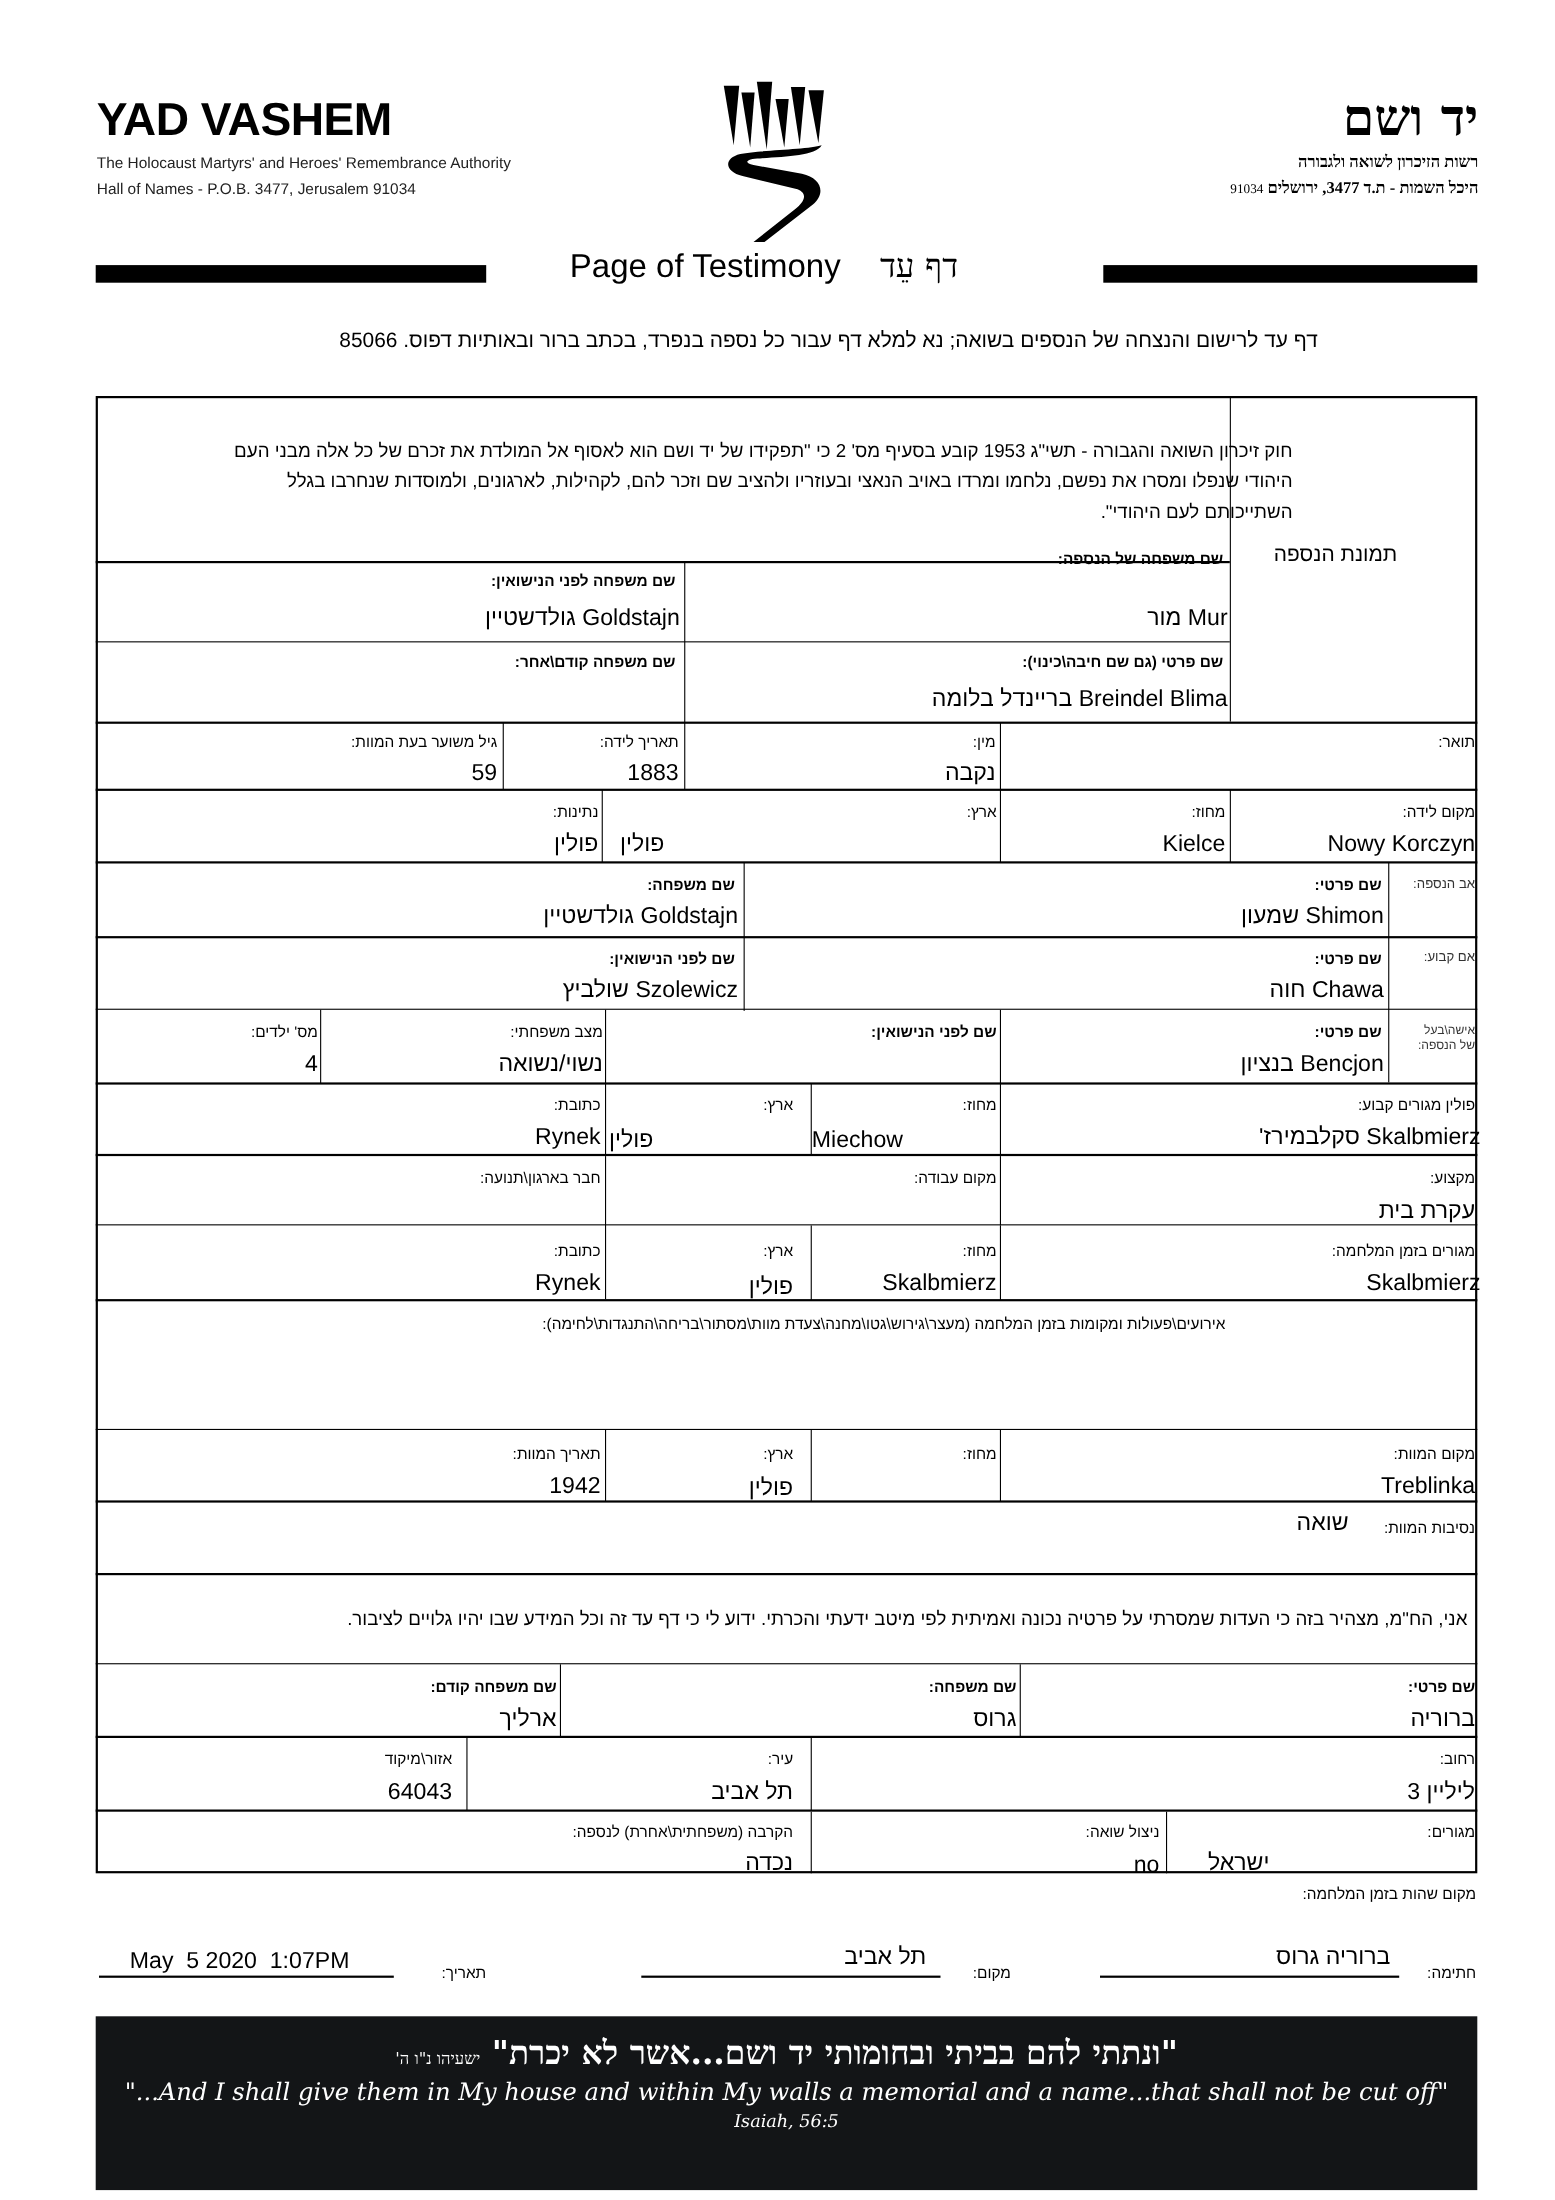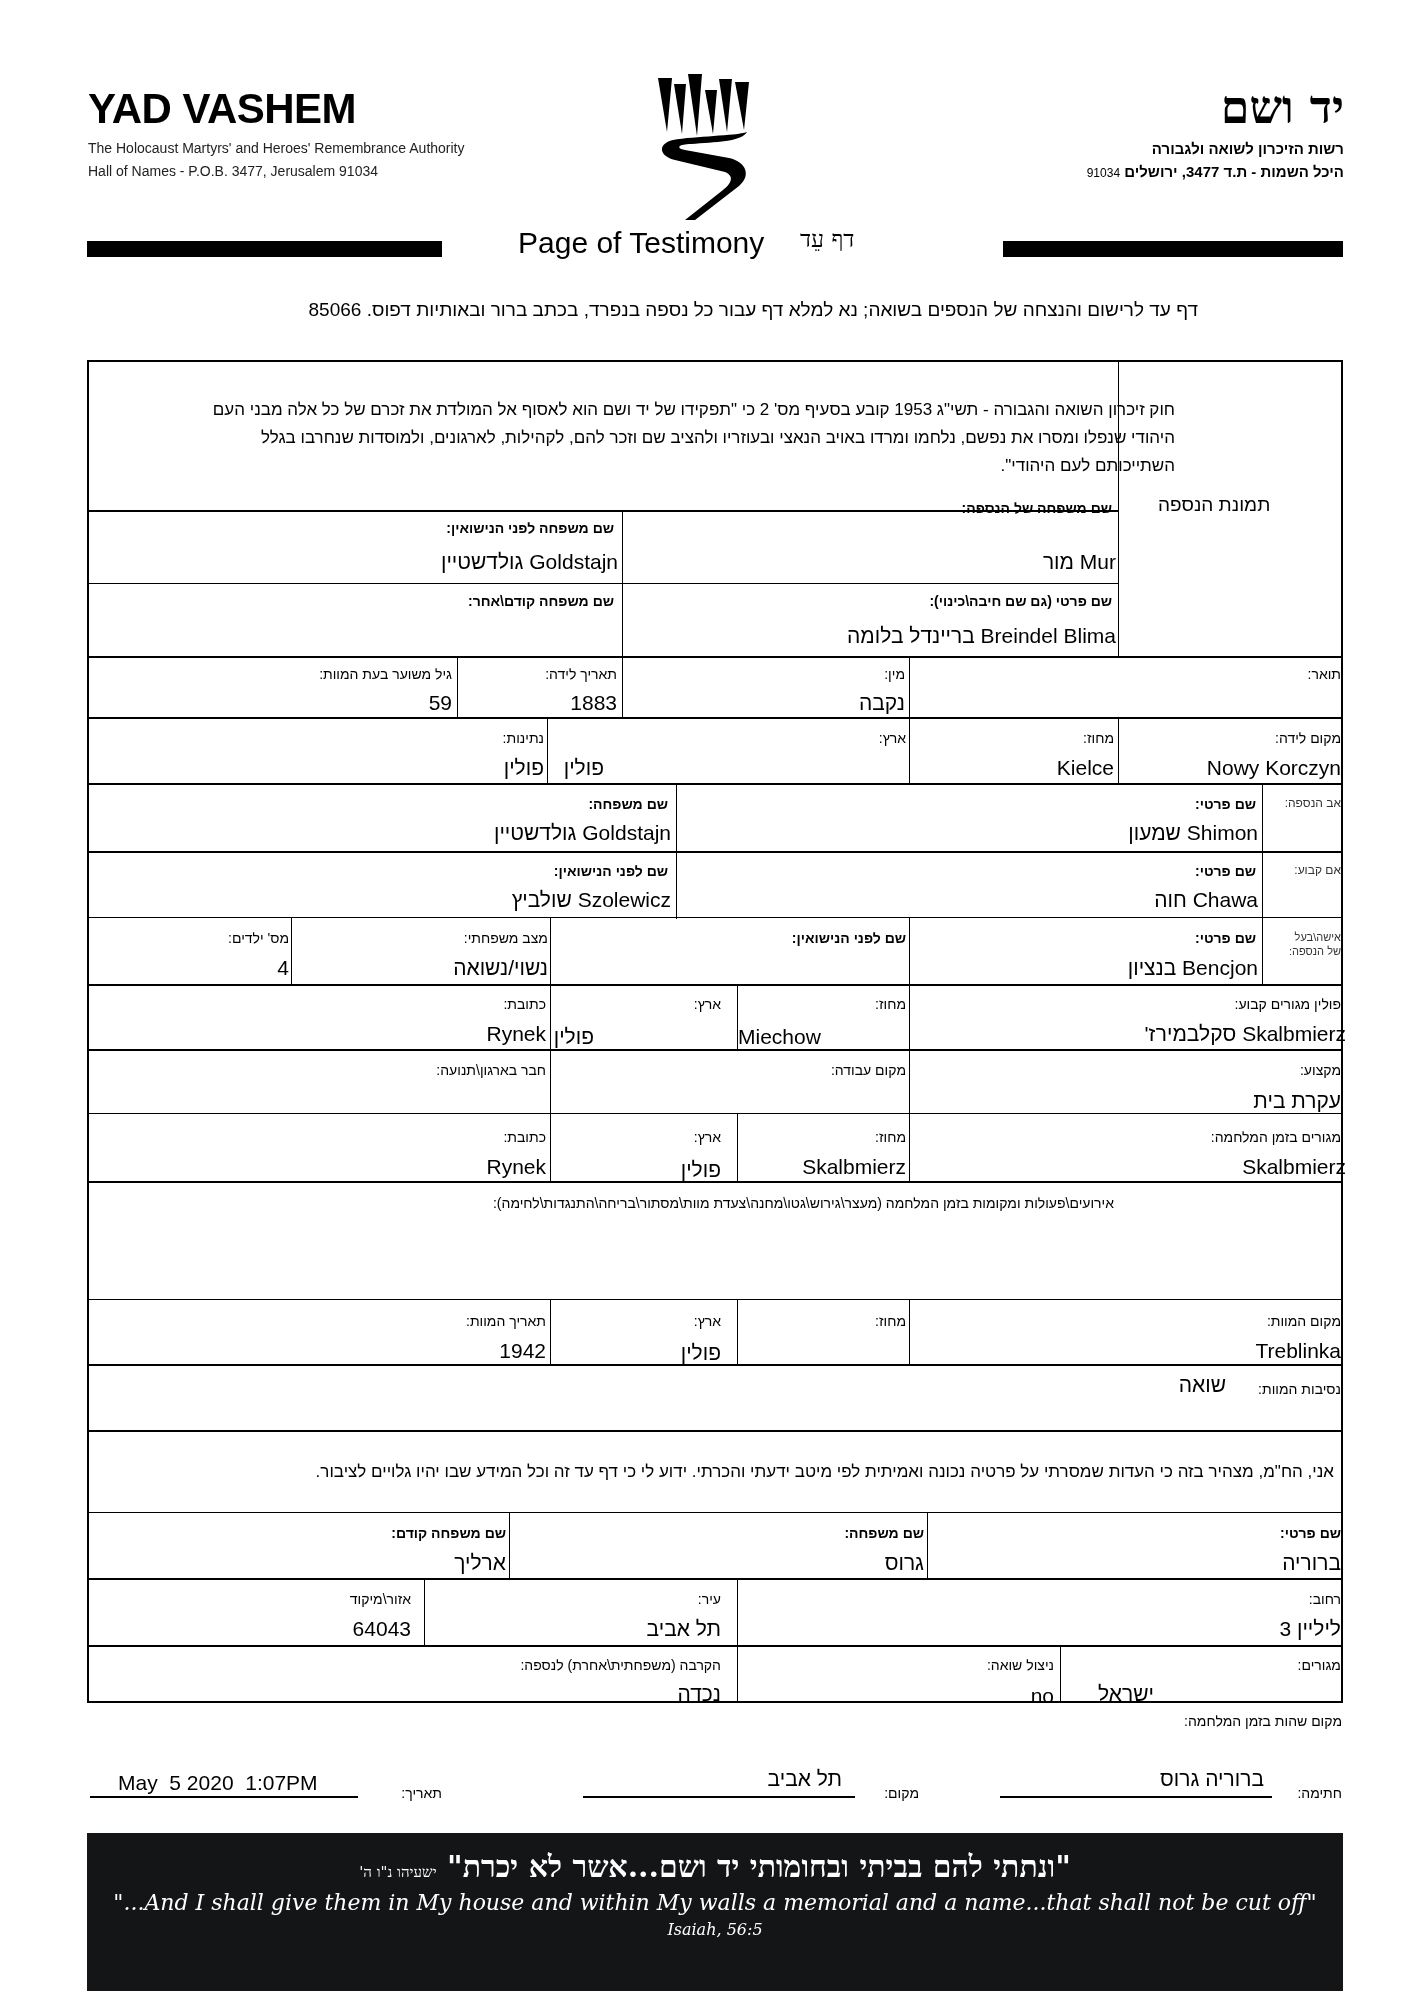--- a/index.html
+++ b/index.html
@@ -1,25 +1,25 @@
 <!DOCTYPE html>
 <html><head>
 <meta charset="utf-8">
 <style>
   html, body { margin:0; padding:0; background:#fff; }
   body { width:1414px; height:2000px; position:relative; font-family:"Liberation Sans", sans-serif; color:#000; overflow:hidden; }
   .abs { position:absolute; }
   .en-title { left:88px; top:88px; font-size:42px; font-weight:bold; letter-spacing:-0.5px; line-height:1; }
   .en-sub { left:88px; font-size:14px; color:#222; line-height:1; }
   .he-title { right:70px; top:84px; font-size:46px; font-weight:bold; direction:rtl; font-family:"DejaVu Serif", serif; line-height:1; }
-  .he-sub { right:70px; font-size:15px; direction:rtl; font-weight:bold; line-height:1; }
+  .he-sub { right:70px; font-size:15px; direction:rtl; font-weight:bold; line-height:1;font-family:Liberation Serif, serif; }
   .he-sub small { font-size:12px; font-weight:normal; }
   .bar { background:#000; height:16px; top:241px; }
   .pot { left:518px; top:228px; font-size:30px; line-height:1; }
-  .pot-he { left:800px; top:228px; font-size:23px; line-height:1; font-family:"DejaVu Serif", serif; }
+  .pot-he { left:800px; top:228px; font-size:30px; line-height:1; font-family:"DejaVu Serif", serif; }
   .intro { right:216px; top:300px; font-size:19px; direction:rtl; line-height:1; }
   .frame { left:87px; top:360px; width:1256px; height:1343px; border:2px solid #000; box-sizing:border-box; }
   .lbl { position:absolute; font-size:14px; direction:rtl; line-height:1; white-space:nowrap; }
   .val { position:absolute; font-size:21px; line-height:1; white-space:nowrap; direction:rtl; }
   .hline { position:absolute; left:87px; width:1256px; background:#000; }
   .vline { position:absolute; width:1px; background:#000; }
   .law { position:absolute; right:239px; top:396px; width:980px; font-size:17px; direction:rtl; line-height:28px; text-align:right; }
   .photo-lbl { position:absolute; left:1158px; top:494px; font-size:19px; direction:rtl; }
   .footer-box { left:87px; top:1833px; width:1256px; height:158px; background:#131517; color:#fff; text-align:center; }
   .quote-he { margin-top:16px; font-size:30px; font-family:"DejaVu Serif", serif; direction:rtl; font-weight:bold; }

